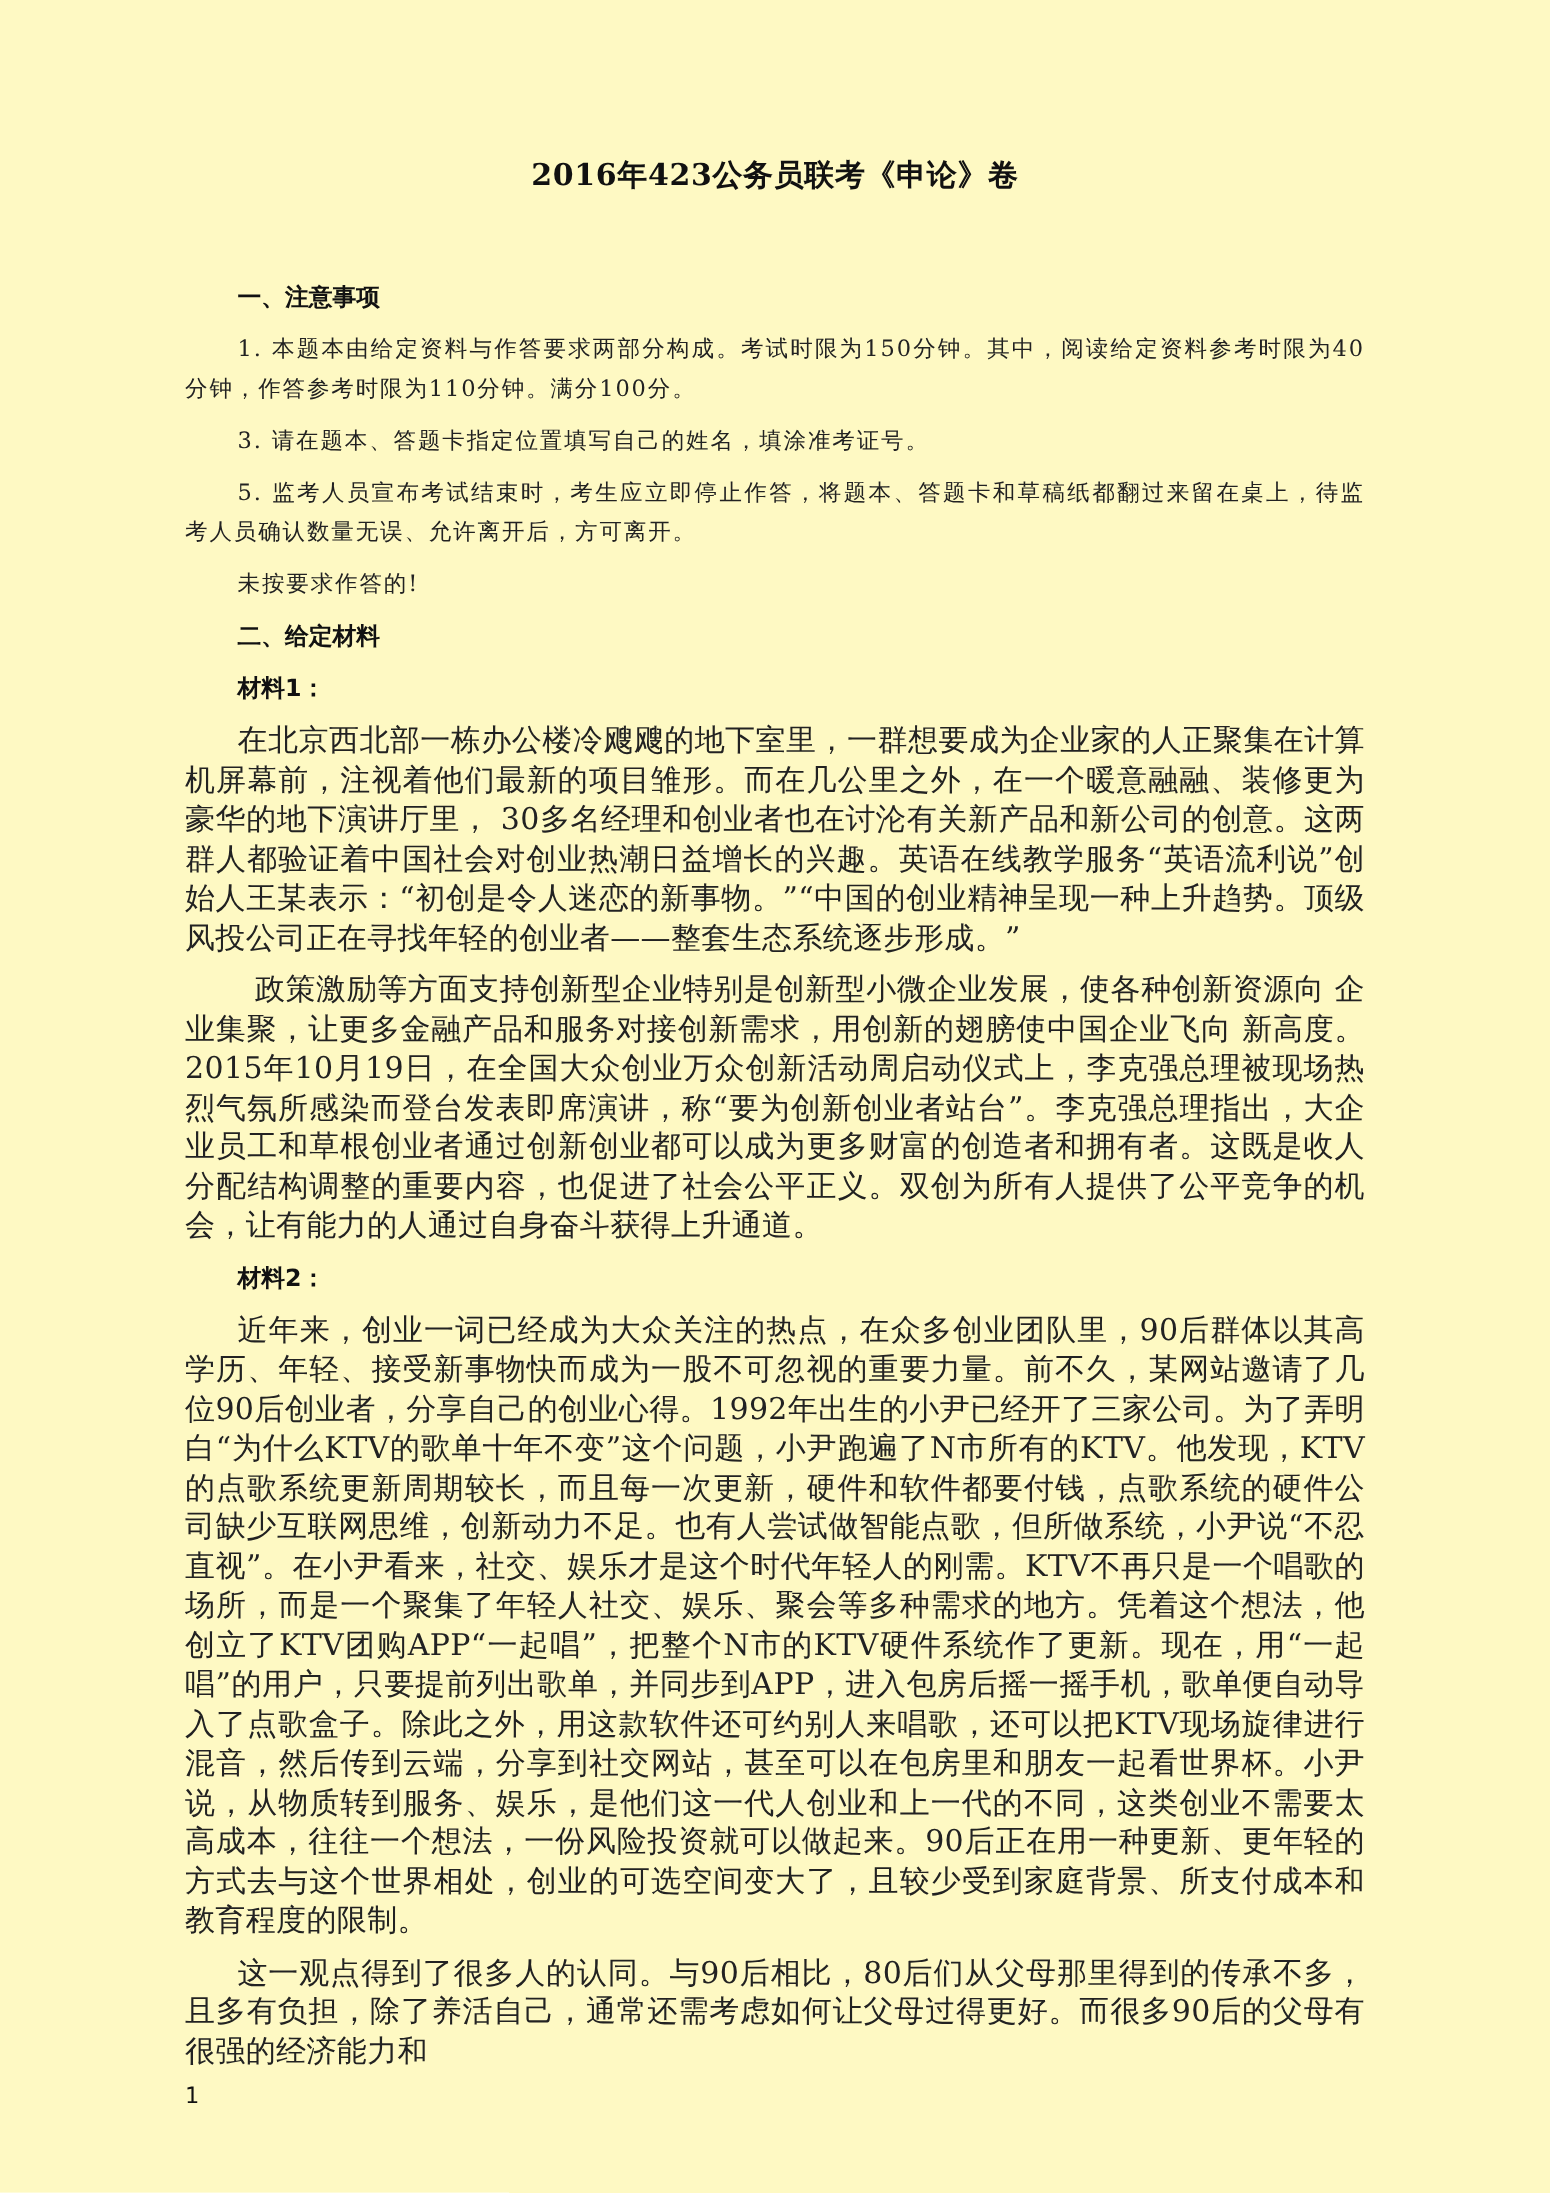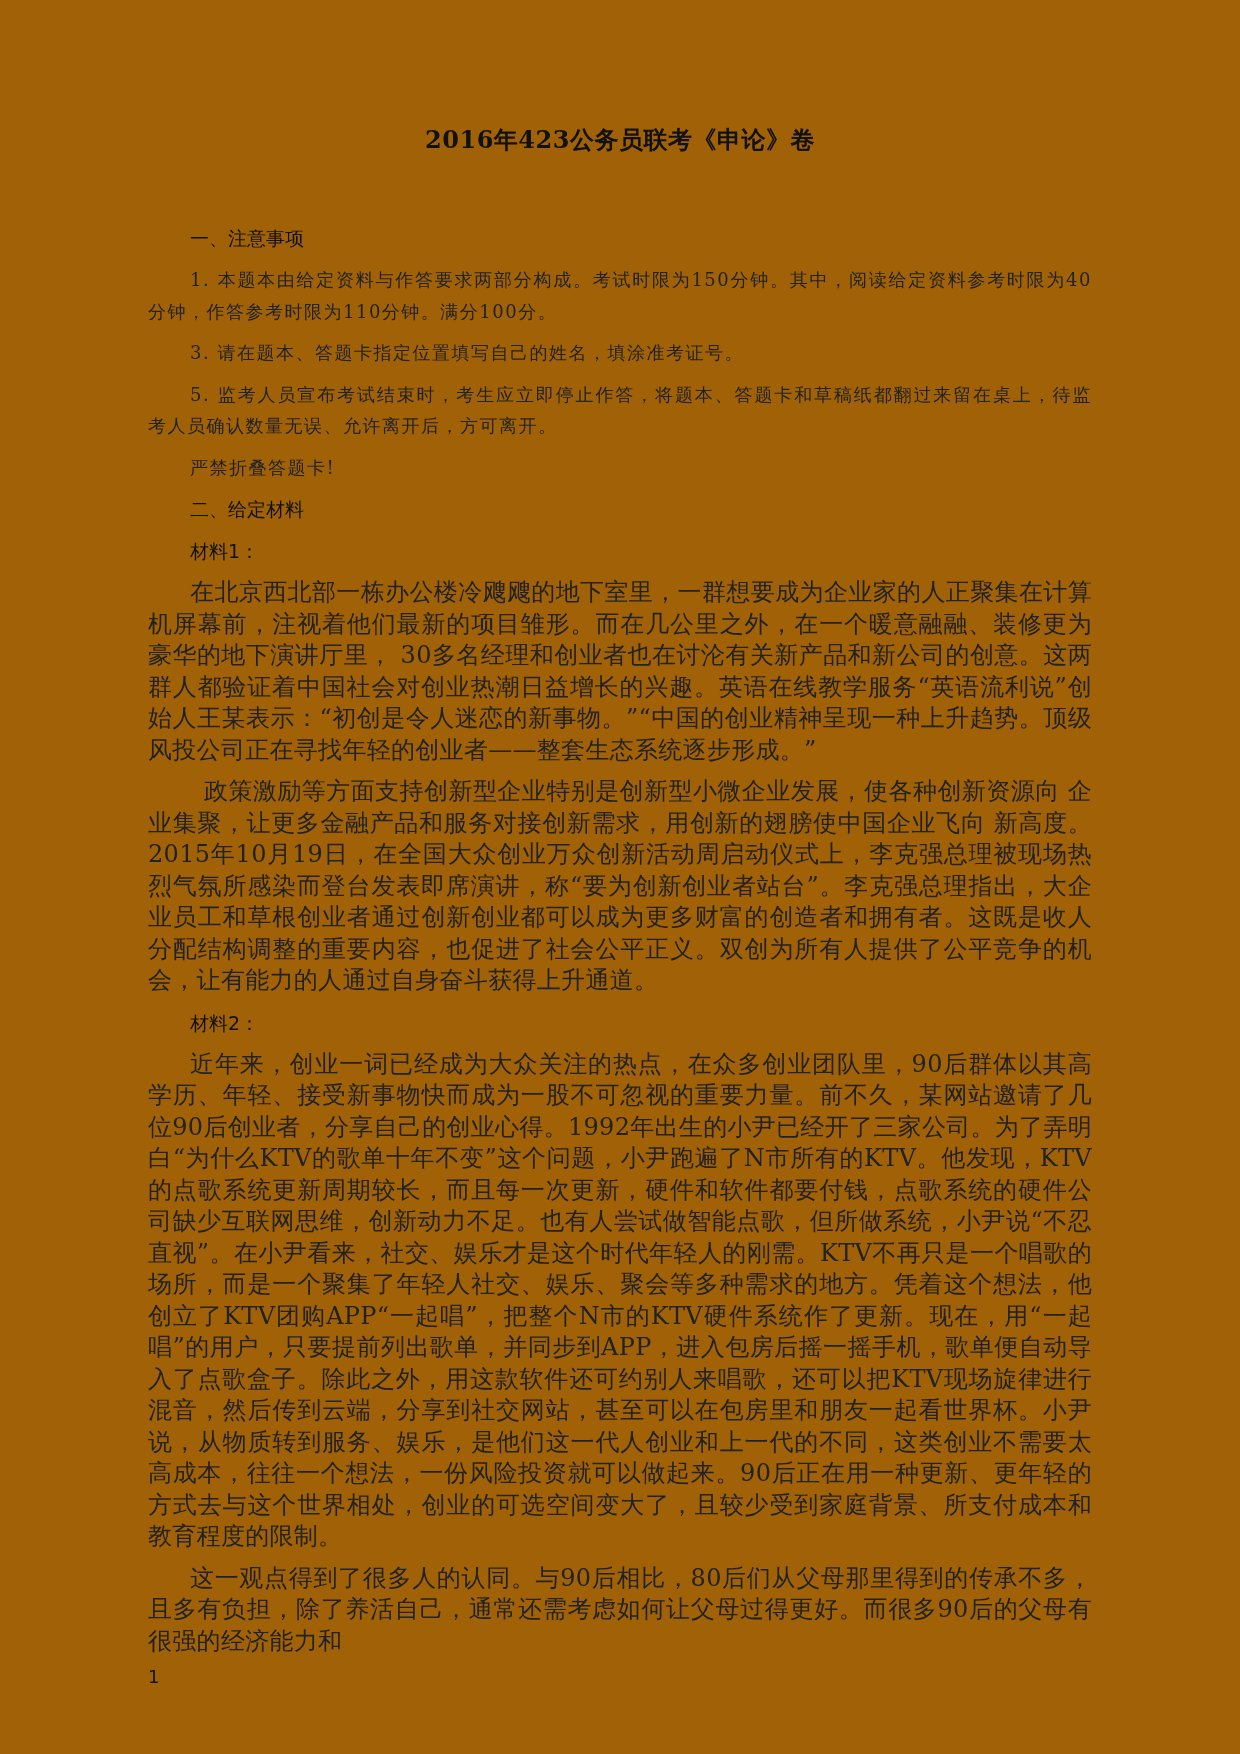--- a/index.html
+++ b/index.html
@@ -1,42 +1,42 @@
 <!DOCTYPE html>
 <html><head>
 <meta charset="utf-8">
 <style>
   html, body { margin: 0; padding: 0; background: #ffffff; }
   body { width: 1240px; height: 1754px; position: relative; overflow: hidden;
          font-family: "DejaVu Serif", "Liberation Serif", serif; color: #1a1a1a; }
-  .page { position: absolute; left: 0; top: 0; width: 1240px; height: 1754px; background: #a16207; }
+  .page { position: absolute; left: 0; top: 0; width: 1240px; height: 1754px; background: #fef9c3; }
   .title { position: absolute; top: 124px; left: 0; width: 1240px; text-align: center;
            font-size: 24px; font-weight: bold; letter-spacing: 0.5px; color: #111; }
   .content { position: absolute; left: 148px; top: 222px; width: 944px; }
-  .h2 { font-family: "DejaVu Sans", "Liberation Sans", sans-serif; font-weight: normal;
+  .h2 { font-family: "DejaVu Sans", "Liberation Sans", sans-serif; font-weight: bold;
         font-size: 19px; text-indent: 42px; margin: 0 0 10px 0; line-height: 32px; color: #111; }
   .para { font-size: 24px; line-height: 31.5px; text-indent: 42px; margin: 0 0 10px 0;
           text-align: justify; letter-spacing: 0.3px; color: #222; }
   .notice { font-size: 18px; letter-spacing: 1.5px; }
   .p-indent2 { text-indent: 56px; }
   .page-number { position: absolute; left: 148px; top: 1666px; font-family: "DejaVu Sans", sans-serif;
                  font-size: 18px; color: #111; }
 </style>
 </head>
 <body>
 
 <div class="page">
   <div class="title">2016年423公务员联考《申论》卷</div>
 
   <div class="content">
     <div class="h2">一、注意事项</div>
     <p class="para notice">1. 本题本由给定资料与作答要求两部分构成。考试时限为150分钟。其中，阅读给定资料参考时限为40分钟，作答参考时限为110分钟。满分100分。</p>
     <p class="para notice">3. 请在题本、答题卡指定位置填写自己的姓名，填涂准考证号。</p>
     <p class="para notice">5. 监考人员宣布考试结束时，考生应立即停止作答，将题本、答题卡和草稿纸都翻过来留在桌上，待监考人员确认数量无误、允许离开后，方可离开。</p>
-    <p class="para notice">严禁折叠答题卡!</p>
+    <p class="para notice">未按要求作答的!</p>
 
     <div class="h2">二、给定材料</div>
 
     <div class="h2">材料1：</div>
     <p class="para">在北京西北部一栋办公楼冷飕飕的地下室里，一群想要成为企业家的人正聚集在计算机屏幕前，注视着他们最新的项目雏形。而在几公里之外，在一个暖意融融、装修更为豪华的地下演讲厅里， 30多名经理和创业者也在讨沦有关新产品和新公司的创意。这两群人都验证着中国社会对创业热潮日益增长的兴趣。英语在线教学服务“英语流利说”创始人王某表示：“初创是令人迷恋的新事物。”“中国的创业精神呈现一种上升趋势。顶级风投公司正在寻找年轻的创业者——整套生态系统逐步形成。”</p>
     <p class="para p-indent2">政策激励等方面支持创新型企业特别是创新型小微企业发展，使各种创新资源向 企业集聚，让更多金融产品和服务对接创新需求，用创新的翅膀使中国企业飞向 新高度。2015年10月19日，在全国大众创业万众创新活动周启动仪式上，李克强总理被现场热烈气氛所感染而登台发表即席演讲，称“要为创新创业者站台”。李克强总理指出，大企业员工和草根创业者通过创新创业都可以成为更多财富的创造者和拥有者。这既是收人分配结构调整的重要内容，也促进了社会公平正义。双创为所有人提供了公平竞争的机会，让有能力的人通过自身奋斗获得上升通道。</p>
 
     <div class="h2">材料2：</div>
     <p class="para">近年来，创业一词已经成为大众关注的热点，在众多创业团队里，90后群体以其高学历、年轻、接受新事物快而成为一股不可忽视的重要力量。前不久，某网站邀请了几位90后创业者，分享自己的创业心得。1992年出生的小尹已经开了三家公司。为了弄明白“为什么KTV的歌单十年不变”这个问题，小尹跑遍了N市所有的KTV。他发现，KTV的点歌系统更新周期较长，而且每一次更新，硬件和软件都要付钱，点歌系统的硬件公司缺少互联网思维，创新动力不足。也有人尝试做智能点歌，但所做系统，小尹说“不忍直视”。在小尹看来，社交、娱乐才是这个时代年轻人的刚需。KTV不再只是一个唱歌的场所，而是一个聚集了年轻人社交、娱乐、聚会等多种需求的地方。凭着这个想法，他创立了KTV团购APP“一起唱”，把整个N市的KTV硬件系统作了更新。现在，用“一起唱”的用户，只要提前列出歌单，并同步到APP，进入包房后摇一摇手机，歌单便自动导入了点歌盒子。除此之外，用这款软件还可约别人来唱歌，还可以把KTV现场旋律进行混音，然后传到云端，分享到社交网站，甚至可以在包房里和朋友一起看世界杯。小尹说，从物质转到服务、娱乐，是他们这一代人创业和上一代的不同，这类创业不需要太高成本，往往一个想法，一份风险投资就可以做起来。90后正在用一种更新、更年轻的方式去与这个世界相处，创业的可选空间变大了，且较少受到家庭背景、所支付成本和教育程度的限制。</p>
     <p class="para">这一观点得到了很多人的认同。与90后相比，80后们从父母那里得到的传承不多，且多有负担，除了养活自己，通常还需考虑如何让父母过得更好。而很多90后的父母有很强的经济能力和</p>

